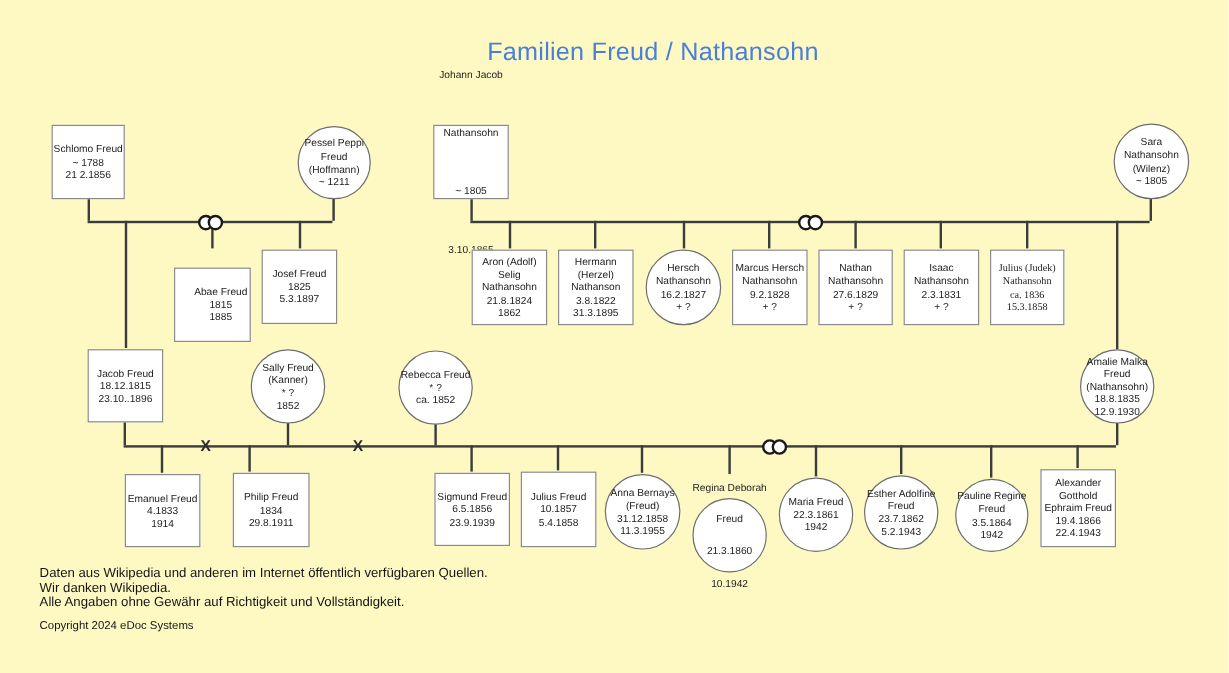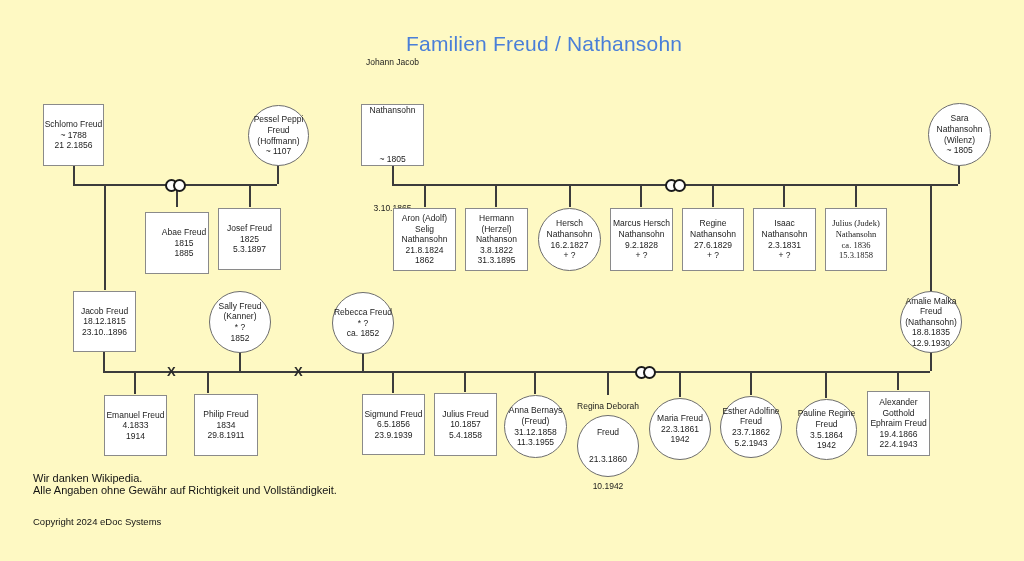--- a/index.html
+++ b/index.html
@@ -84,35 +84,35 @@
       <div class="edge" style="left: 897px; top: 371px; width: 2px; height: 19px; background: rgb(60, 60, 60);"></div>
       <div class="node rect" style="left: 43px; top: 104px; width: 61px; height: 62px;">
         <div>Schlomo Freud</div>
         <div>~ 1788</div>
         <div>21 2.1856</div>
       </div>
       <div class="node circle" style="left: 248px; top: 105px; width: 61px; height: 61px;">
         <div>Pessel Peppi</div>
         <div>Freud</div>
         <div>(Hoffmann)</div>
-        <div>~ 1107</div>
+        <div>~ 1211</div>
       </div>
       <div class="node rect" style="left: 361px; top: 104px; width: 63px; height: 62px; gap: 38px;">
         <div>Johann Jacob</div>
         <div>Nathansohn</div>
         <div>~ 1805</div>
         <div>3.10.1865</div>
       </div>
       <div class="node circle" style="left: 928px; top: 103px; width: 63px; height: 63px;">
         <div>Sara</div>
         <div>Nathansohn</div>
         <div>(Wilenz)</div>
         <div>~ 1805</div>
       </div>
-      <div class="node rect" style="left: 145px; top: 212px; width: 64px; height: 62px; padding-left: 14px;">
+      <div class="node rect" style="left: 145px; top: 223px; width: 64px; height: 62px; padding-left: 14px;">
         <div>Abae Freud</div>
         <div>1815</div>
         <div>1885</div>
       </div>
       <div class="node rect" style="left: 218px; top: 208px; width: 63px; height: 62px;">
         <div>Josef Freud</div>
         <div>1825</div>
         <div>5.3.1897</div>
       </div>
       <div class="node rect" style="left: 393px; top: 208px; width: 63px; height: 63px; text-align: right;">
@@ -135,21 +135,21 @@
         <div>16.2.1827</div>
         <div>+ ?</div>
       </div>
       <div class="node rect" style="left: 610px; top: 208px; width: 63px; height: 63px;">
         <div>Marcus Hersch</div>
         <div>Nathansohn</div>
         <div>9.2.1828</div>
         <div>+ ?</div>
       </div>
       <div class="node rect" style="left: 682px; top: 208px; width: 62px; height: 63px;">
-        <div>Regine</div>
+        <div>Nathan</div>
         <div>Nathansohn</div>
         <div>27.6.1829</div>
         <div>+ ?</div>
       </div>
       <div class="node rect" style="left: 753px; top: 208px; width: 63px; height: 63px;">
         <div>Isaac</div>
         <div>Nathansohn</div>
         <div>2.3.1831</div>
         <div>+ ?</div>
       </div>
@@ -248,17 +248,18 @@
       </div>
       <div class="rings" style="left: 635px; top: 366px;">
         <span></span>
         <span></span>
       </div>
       <div class="xmark" style="left: 167px; top: 365px;">X</div>
       <div class="xmark" style="left: 294px; top: 365px;">X</div>
     </div>
 
   <div class="footer">
+    <div>Daten aus Wikipedia und anderen im Internet öffentlich verfügbaren Quellen.</div>
     <div>Wir danken Wikipedia.</div>
     <div>Alle Angaben ohne Gewähr auf Richtigkeit und Vollständigkeit.</div>
   </div>
   <div class="copyright">Copyright  2024 eDoc Systems</div>
 </div>
 
 </body></html>

